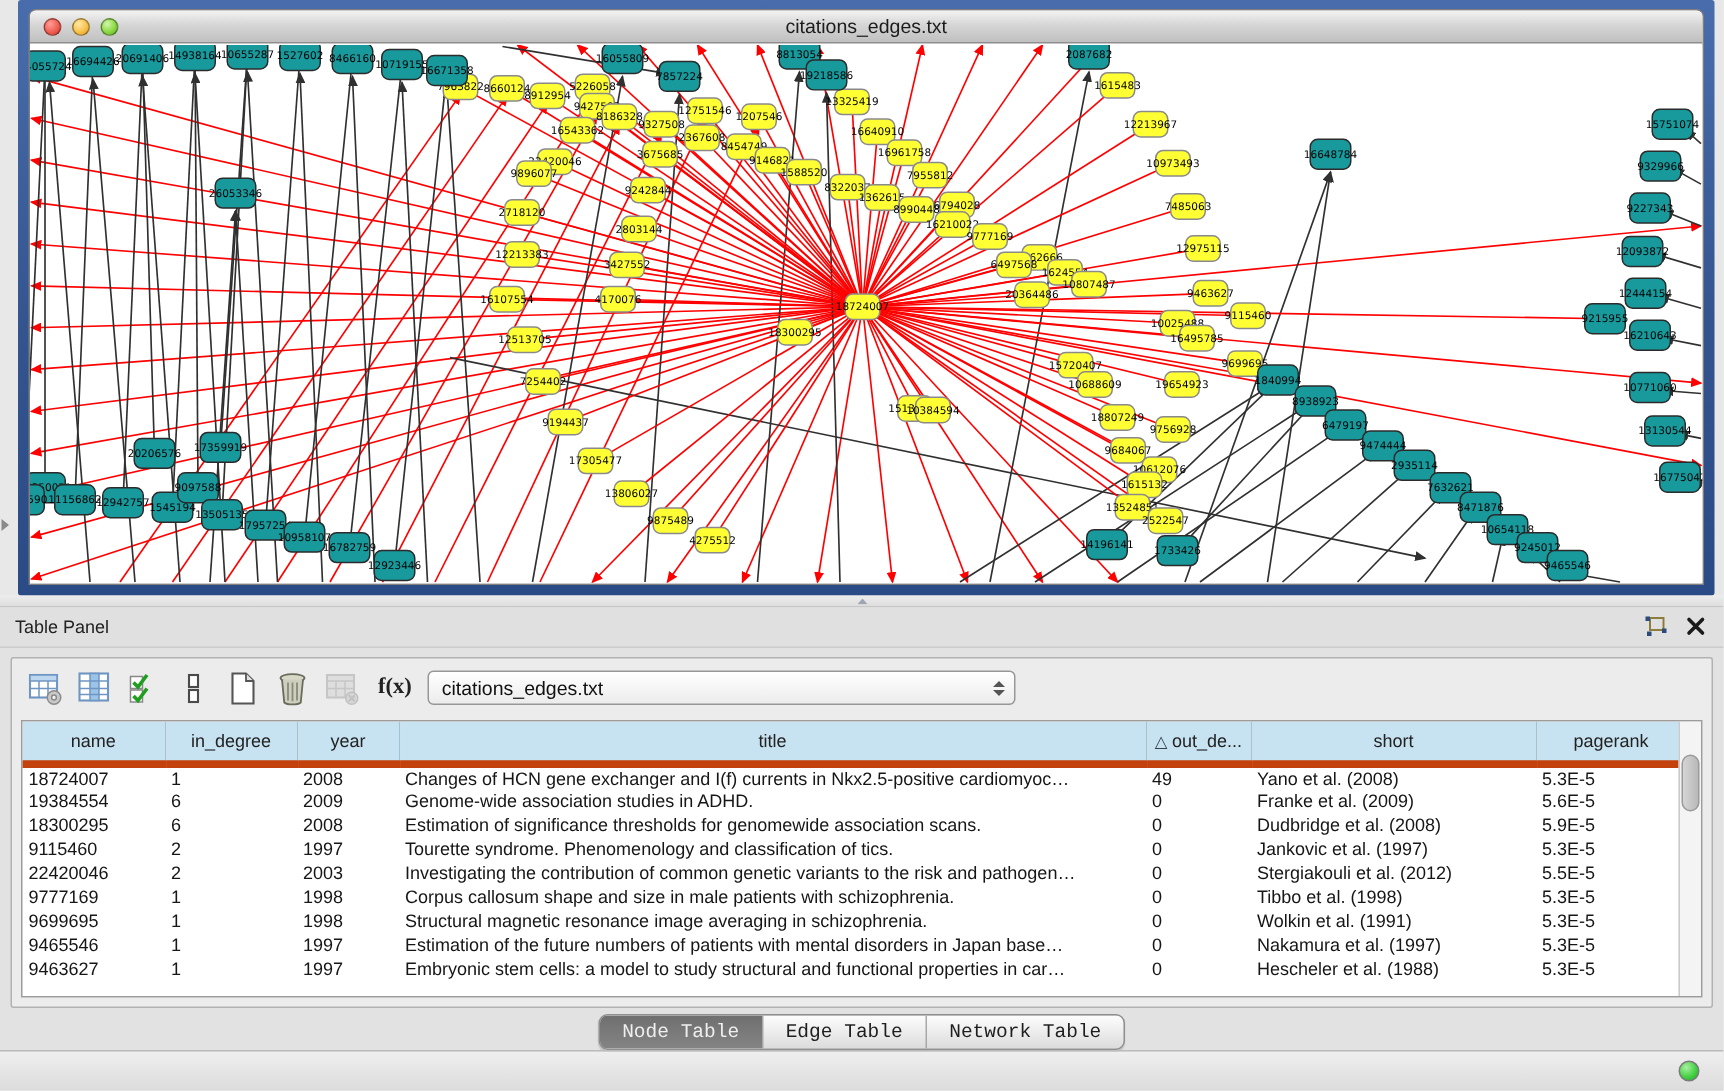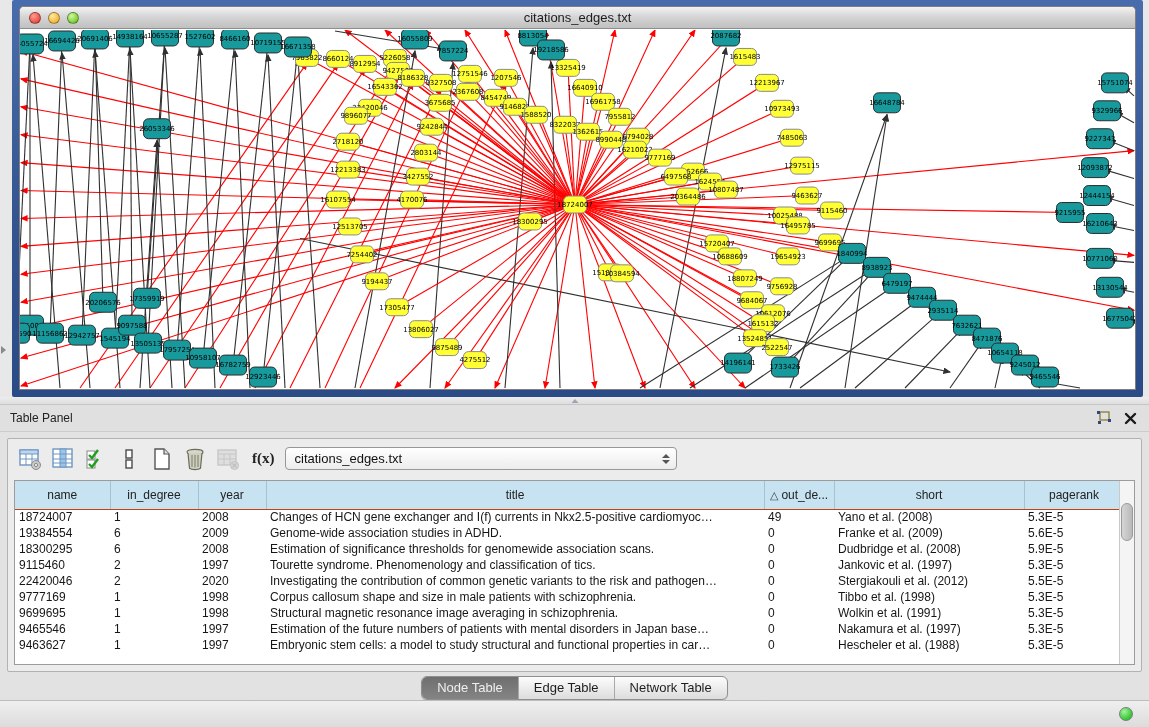--- a/index.html
+++ b/index.html
@@ -53,32 +53,32 @@
   .combo .arrows i.up { border-bottom:4px solid #555; }
   .combo .arrows i.dn { border-top:4px solid #555; }
 
   .table-wrap { position:absolute; left:6px; top:41px; right:6px; bottom:6px;
     background:#ffffff; border:1px solid #9c9c9c; overflow:hidden; }
   .scrollbar { position:absolute; right:0; top:0; bottom:0; width:15px; background:#f4f4f4;
     border-left:1px solid #c9c9c9; }
   .scrollbar .thumb { position:absolute; left:1px; right:1px; top:22px; height:38px;
     background:linear-gradient(90deg,#d5d5d5,#b9b9b9); border:1px solid #9a9a9a; border-radius:7px; }
   table.data { border-collapse:collapse; table-layout:fixed; width:calc(100% - 15px); font-size:12px; color:#161616; }
-  table.data th { height:28px; background:#c7e3f1; border-bottom:1px solid #c2410c; border-right:1px solid #a3c3d3;
+  table.data th { height:28px; background:#c7e3f1; border-bottom:5px solid #c2410c; border-right:1px solid #a3c3d3;
     font-weight:normal; font-size:12px; color:#222; text-align:center; overflow:hidden; white-space:nowrap; }
   table.data th .sort { color:#33414f; margin-right:3px; font-size:11px; }
   table.data td { height:16px; padding:0 4px; white-space:nowrap; overflow:hidden; }
   table.data col.c0 { width:95px; } table.data col.c1 { width:88px; } table.data col.c2 { width:68px; }
   table.data col.c3 { width:498px; } table.data col.c4 { width:70px; } table.data col.c5 { width:190px; }
   table.data col.c6 { width:100px; }
 
   .tabs-row { position:absolute; left:0; right:0; bottom:27px; height:24px; display:flex; justify-content:center; }
   .seg { display:flex; border:1px solid #8f8f8f; border-radius:6px; overflow:hidden;
     background:linear-gradient(#fdfdfd,#dcdcdc); box-shadow:0 1px 1px rgba(0,0,0,.15); }
-  .seg .seg-btn { border:none; background:transparent; font-family:Liberation Sans, sans-serif;
+  .seg .seg-btn { border:none; background:transparent; font-family:Liberation Mono, monospace;
     font-size:13px; color:#1e1e1e; padding:2px 15px 3px; border-left:1px solid #a8a8a8; cursor:default; }
   .seg .seg-btn:first-child { border-left:none; }
   .seg .seg-btn.selected { background:linear-gradient(#6f6f6f,#848484); color:#efefef; }
 
   .status-bar { position:absolute; left:0; right:0; bottom:0; height:27px;
     background:linear-gradient(#efefef,#dcdcdc); border-top:1px solid #bcbcbc; }
   .status-bar .mem { position:absolute; right:40px; top:7px; font-size:11px; color:#333;margin-top:36px; }
   .status-bar .led { position:absolute; right:16px; top:6px; width:14px; height:14px; border-radius:50%;
     background:radial-gradient(circle at 35% 30%, #a8f0a0, #3ecf3e 60%, #27a527); border:1px solid #7c7c7c; }
 </style>
@@ -671,21 +671,21 @@
                 <td>2</td>
                 <td>1997</td>
                 <td>Tourette syndrome. Phenomenology and classification of tics.</td>
                 <td>0</td>
                 <td>Jankovic et al. (1997)</td>
                 <td>5.3E-5</td>
               </tr>
               <tr>
                 <td>22420046</td>
                 <td>2</td>
-                <td>2020</td>
+                <td>2003</td>
                 <td>Investigating the contribution of common genetic variants to the risk and pathogen…</td>
                 <td>0</td>
                 <td>Stergiakouli et al. (2012)</td>
                 <td>5.5E-5</td>
               </tr>
               <tr>
                 <td>9777169</td>
                 <td>1</td>
                 <td>1998</td>
                 <td>Corpus callosum shape and size in male patients with schizophrenia.</td>

